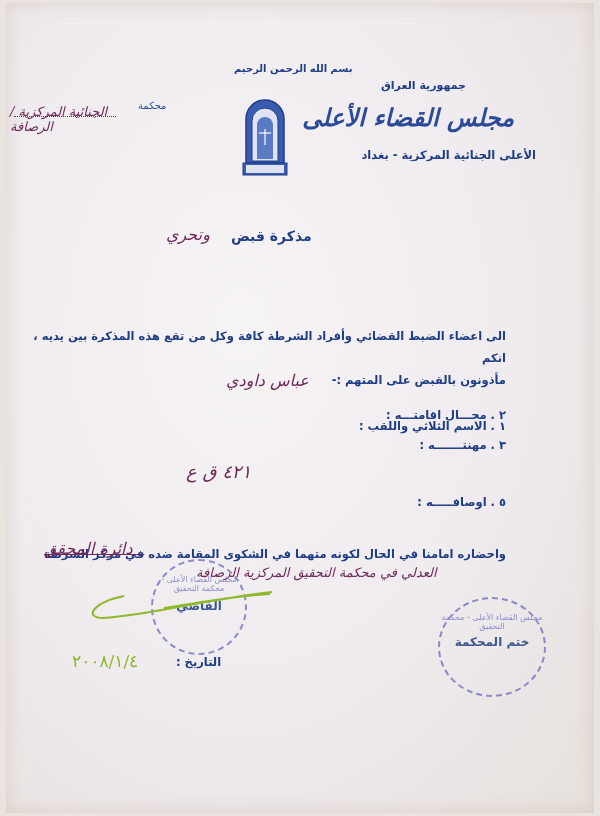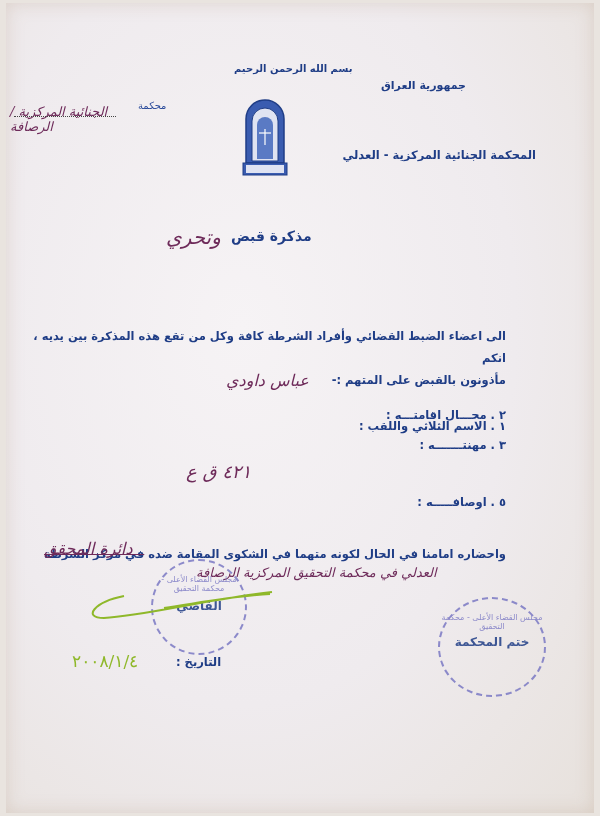--- a/index.html
+++ b/index.html
@@ -23,21 +23,21 @@
   .hdr-court { right: 58px; top: 145px; font-size: 11.5px; }
 
   .bismillah { left: 228px; top: 60px; font-size: 10px; }
   .emblem { left: 236px; top: 90px; width: 46px; height: 84px; }
 
   .court-label { left: 132px; top: 97px; font-size: 10px; color: #2a4a9a; font-weight: normal; }
   .court-hand { left: 4px; top: 74px; font-size: 13px; width: 120px; text-align: left; margin-top: 27px; }
   .court-dots { left: 8px; top: 113px; width: 102px; border-bottom: 1px dotted #444; }
 
   .title { left: 225px; top: 225px; font-size: 14px; }
-  .title-hand { left: 160px; top: 222px; font-size: 20px; }
+  .title-hand { left: 160px; top: 222px; font-size: 16px; }
 
   .intro { right: 88px; top: 322px; width: 480px; font-size: 11.5px; line-height: 22px; text-align: right; }
 
   .field { right: 88px; font-size: 11.5px; white-space: pre; }
   .f1 { top: 376px; margin-top: 40px; } .f2 { top: 405px; } .f3 { top: 435px; } .f4 { top: 463px; } .f5 { top: 492px; }
   .v1 { left: 220px; top: 368px; font-size: 16px; text-align: center; }
   .v4 { left: 180px; top: 458px; font-size: 18px; }
 
   .closing { right: 88px; top: 544px; font-size: 11.5px; white-space: nowrap; }
   .strike { text-decoration: line-through; text-decoration-color: #6e2b5a; }
@@ -55,21 +55,22 @@
   .signature { left: 78px; top: 585px; width: 190px; height: 40px; }
   .date-label { left: 170px; top: 652px; font-size: 11.5px; }
   .date-value { left: 66px; top: 648px; font-size: 17px; letter-spacing: 2px; direction: ltr; }
 </style>
 </head>
 <body>
 
 <div class="page">
 
   <div class="abs print hdr-country">جمهورية العراق</div>
-  <div class="abs print hdr-court">المحكمة الجنائية المركزية - العدلي</div>
+  <div class="abs hdr-council">مجلس القضاء الأعلى</div>
+  <div class="abs print hdr-court">الأعلى الجنائية المركزية - بغداد</div>
 
   <div class="abs print bismillah">بسم الله الرحمن الرحيم</div>
   <svg class="abs emblem" viewBox="0 0 46 84">
     <path d="M4 70 V26 A19 19 0 0 1 42 26 V70 Z" fill="#3a5cb0" stroke="#1f3d86" stroke-width="1.5"></path>
     <path d="M10 68 V28 A13 13 0 0 1 36 28 V68 Z" fill="#dfe3f2" stroke="#1f3d86"></path>
     <path d="M15 66 V32 A8 8 0 0 1 31 32 V66 Z" fill="#5a7ac4"></path>
     <line x1="23" y1="36" x2="23" y2="52" stroke="#fff" stroke-width="1.2"></line>
     <line x1="17" y1="40" x2="29" y2="40" stroke="#fff" stroke-width="1.2"></line>
     <rect x="1" y="70" width="44" height="12" fill="#3a5cb0" stroke="#1f3d86"></rect>
     <rect x="4" y="72" width="38" height="8" fill="#dfe3f2"></rect>

